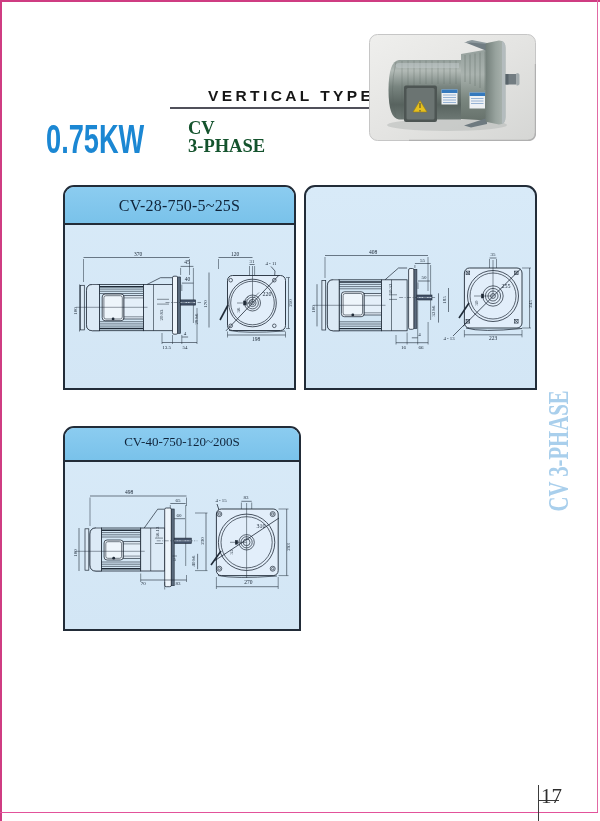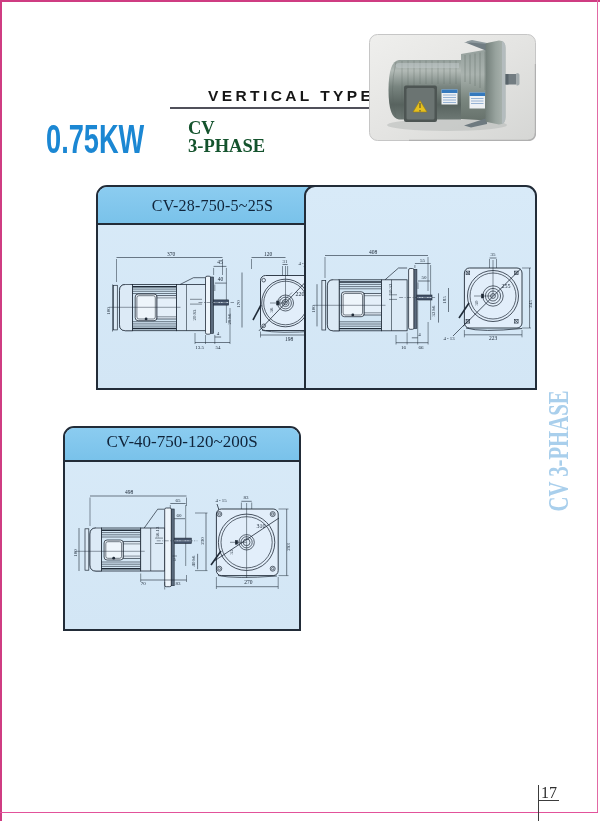--- a/index.html
+++ b/index.html
@@ -97,21 +97,21 @@
 
   <path d="M118 9 Q116.5 9 116.5 11 L116.5 86 Q116.5 88 118 88 L130 90.5 Q136.5 90.5 136.5 83 L136.5 14 Q136.5 6.5 130 6.5 Z" fill="url(#mflange)"></path>
   <path d="M133 7 Q136.5 8 136.5 14 L136.5 83 Q136.5 89 133 90 Z" fill="#b4bcbe"></path>
 
   <rect x="136.5" y="40" width="11" height="10.5" fill="#737d82"></rect>
   <path d="M147.5 39 Q150.5 39 150.5 41 L150.5 49.5 Q150.5 51.5 147.5 51.5 Z" fill="#a2abae"></path>
   <rect x="136.5" y="40" width="3" height="10.5" fill="#59646a"></rect>
 </svg>
 </div>
 
-<div class="card" style="left:63px;top:185px;width:229px;height:201px;margin-left:33px;">
+<div class="card" style="left:63px;top:185px;width:229px;height:201px;">
 
   <div class="card-hd">CV-28-750-5~25S</div>
 
   <svg class="abs" style="left:0;top:38px;" width="229" height="163" viewBox="0 0 229 163">
 
 <line x1="18.5" y1="32.5" x2="124.5" y2="32.5" stroke="#1f2a37" stroke-width="0.6"></line>
       <line x1="18.5" y1="34" x2="18.5" y2="57" stroke="#1f2a37" stroke-width="0.5"></line>
       <line x1="124.5" y1="34" x2="124.5" y2="50" stroke="#1f2a37" stroke-width="0.5"></line>
       <text x="73" y="30.5" font-size="5.5" text-anchor="middle">370</text>
 
@@ -360,21 +360,21 @@
       <line x1="216" y1="105" x2="216" y2="112.3" stroke="#1f2a37" stroke-width="0.5"></line>
       <text x="187" y="115.4" font-size="5.5" text-anchor="middle">223</text>
 
 <text x="143" y="115" font-size="4.8" text-anchor="middle">4 - 13</text>
       <path d="M147 111 L156 102 L160.5 97.5" fill="none" stroke="#1f2a37" stroke-width="0.7"></path>
 </svg>
 </div>
 
 <div class="card" style="left:63px;top:426px;width:234px;height:201px;">
 
-  <div class="card-hd" style="height:32px;line-height:27px;font-size:17px;letter-spacing:0;">CV-40-750-120~200S</div>
+  <div class="card-hd" style="height:32px;line-height:27px;font-size:13px;letter-spacing:0;">CV-40-750-120~200S</div>
 
   <svg class="abs" style="left:0;top:38px;" width="234" height="163" viewBox="0 0 234 163">
 
 <line x1="25" y1="30" x2="121.5" y2="30" stroke="#1f2a37" stroke-width="0.6"></line>
       <line x1="25" y1="31.5" x2="25" y2="60" stroke="#1f2a37" stroke-width="0.5"></line>
       <line x1="121.5" y1="31.5" x2="121.5" y2="40" stroke="#1f2a37" stroke-width="0.5"></line>
       <text x="64" y="28" font-size="5.5" text-anchor="middle">498</text>
 
 <line x1="105.3" y1="37.5" x2="120.7" y2="37.5" stroke="#1f2a37" stroke-width="0.6"></line>
       <line x1="105.3" y1="39" x2="105.3" y2="42" stroke="#1f2a37" stroke-width="0.5"></line>
@@ -495,13 +495,13 @@
       <line x1="151.4" y1="111" x2="151.4" y2="123" stroke="#1f2a37" stroke-width="0.5"></line>
       <line x1="213.2" y1="111" x2="213.2" y2="123" stroke="#1f2a37" stroke-width="0.5"></line>
       <text x="183.3" y="118.2" font-size="5.5" text-anchor="middle">270</text>
 </svg>
 </div>
 
 <div class="abs" style="left:558px;top:451px;transform:translate(-50%,-50%) rotate(-90deg) scaleX(0.69);white-space:nowrap;font-family:'Liberation Serif',serif;font-weight:bold;font-size:30px;color:#a9cfec;">CV 3-PHASE</div>
 
 <div class="abs" style="left:538px;top:785px;width:1px;height:36px;background:#3c3c3c;"></div>
 <div class="abs" style="left:538px;top:800px;width:21px;height:1px;background:#3c3c3c;"></div>
-<div class="abs" style="left:541px;top:784px;font-family:'Liberation Serif',serif;font-size:16px;color:#2e2e2e;">17</div>
+<div class="abs" style="left:541px;top:784px;font-family:'Liberation Serif',serif;font-size:21px;color:#2e2e2e;">17</div>
 
 </body></html>

